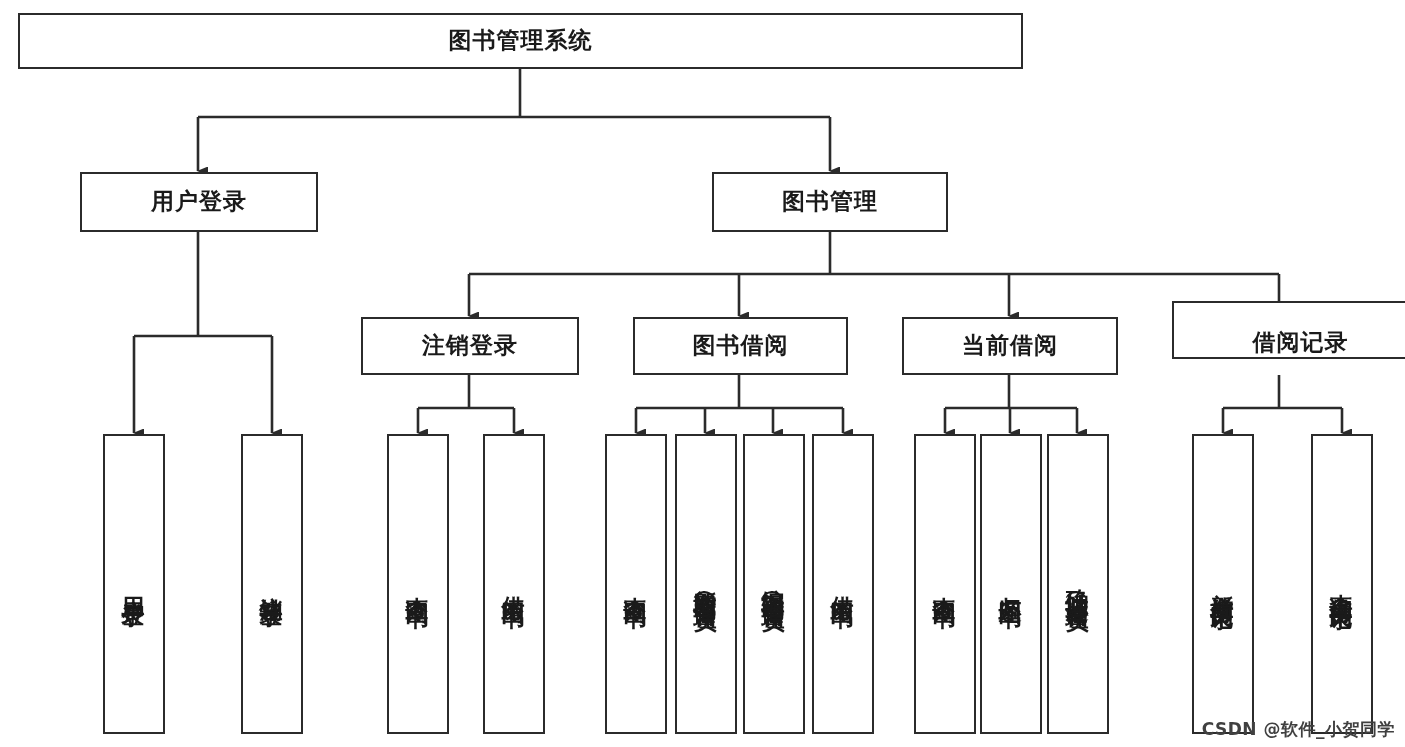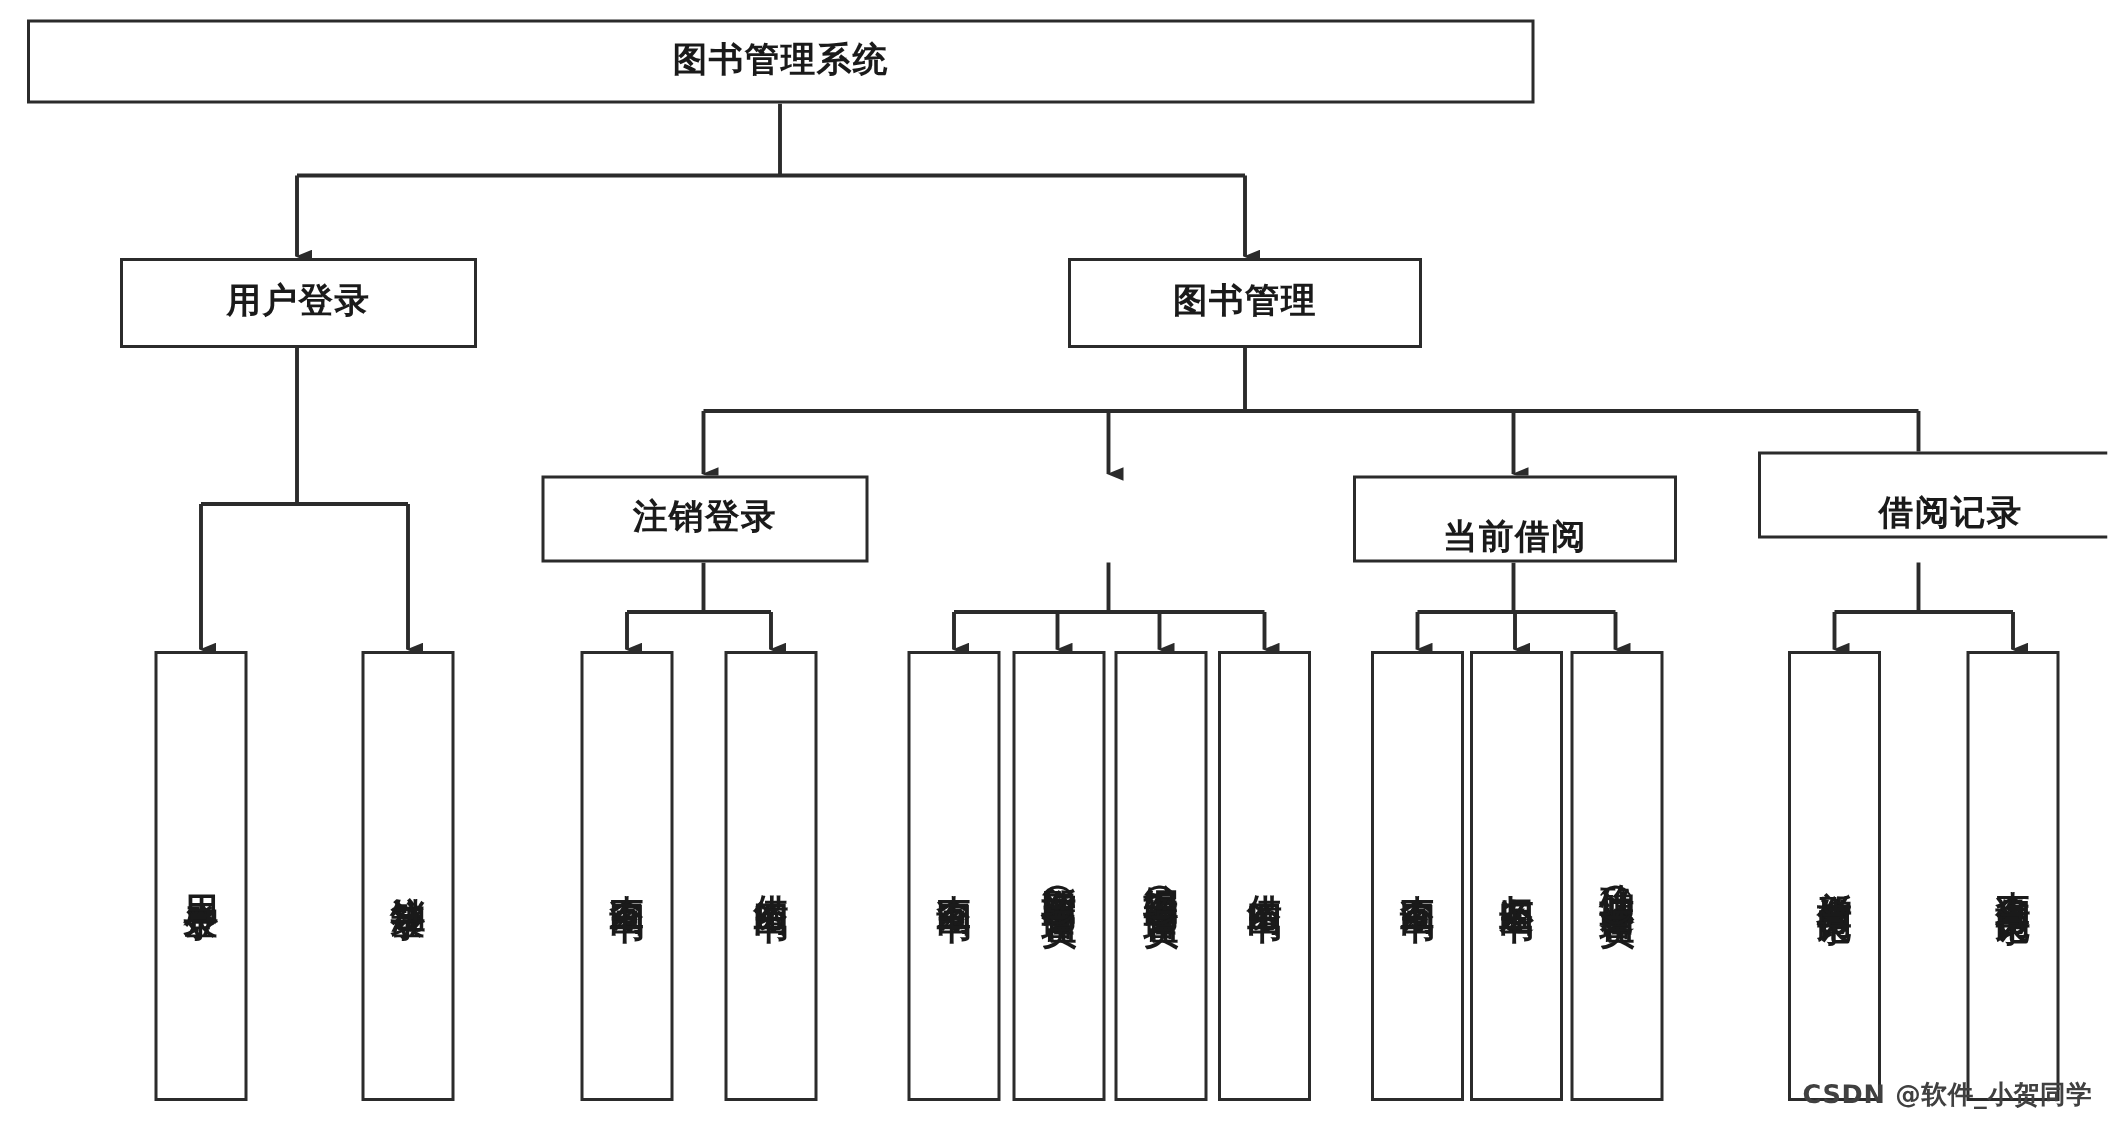--- a/index.html
+++ b/index.html
@@ -126,21 +126,24 @@
   <div class="node horizontal" style="left: 80px; top: 172px; width: 238px; height: 60px;">
     <span class="label">用户登录</span>
   </div>
   <div class="node horizontal" style="left: 712px; top: 172px; width: 236px; height: 60px;">
     <span class="label">图书管理</span>
   </div>
 
   <div class="node horizontal" style="left: 361px; top: 317px; width: 218px; height: 58px;">
     <span class="label">注销登录</span>
   </div>
-  <div class="node horizontal" style="left: 902px; top: 317px; width: 216px; height: 58px; align-items: flex-end;">
+  <div class="node horizontal" style="left: 633px; top: 317px; width: 215px; height: 58px;">
+    <span class="label">图书借阅</span>
+  </div>
+  <div class="node horizontal" style="left: 902px; top: 317px; width: 216px; height: 58px;">
     <span class="label">当前借阅</span>
   </div>
   <div class="node horizontal" style="left: 1172px; top: 301px; width: 257px; height: 58px; align-items: flex-end;">
     <span class="label">借阅记录</span>
   </div>
 
   <div class="node vertical" style="left: 103px; top: 434px; width: 62px; height: 300px;">
     <span class="label">用户登录</span>
   </div>
   <div class="node vertical" style="left: 241px; top: 434px; width: 62px; height: 300px;">

